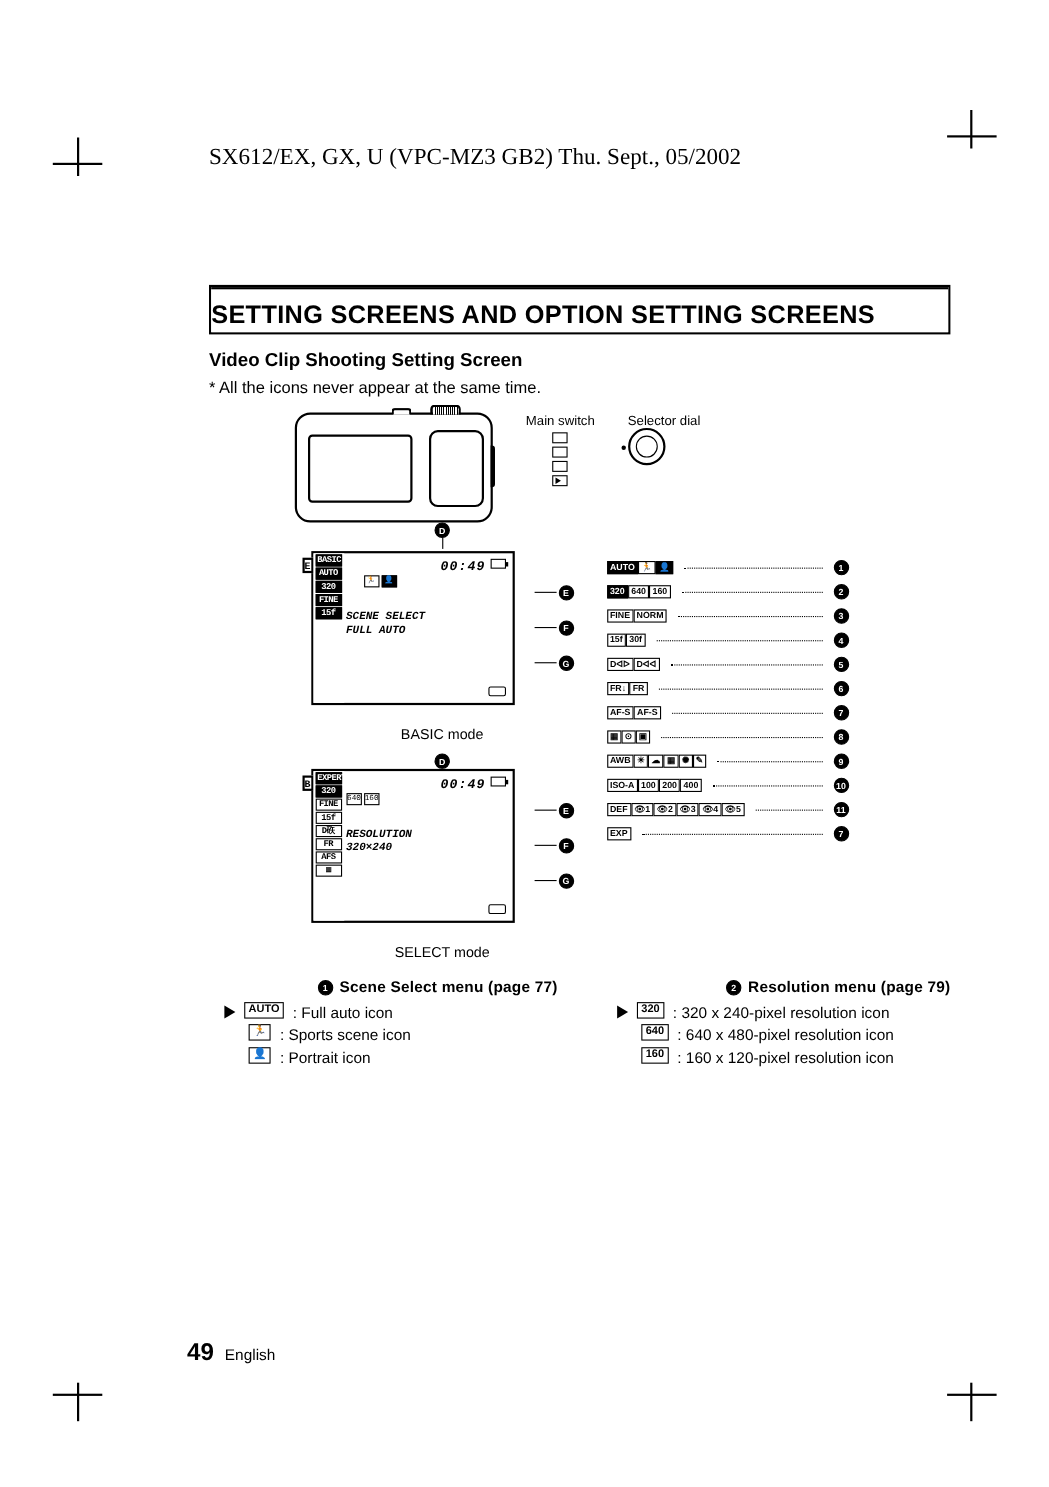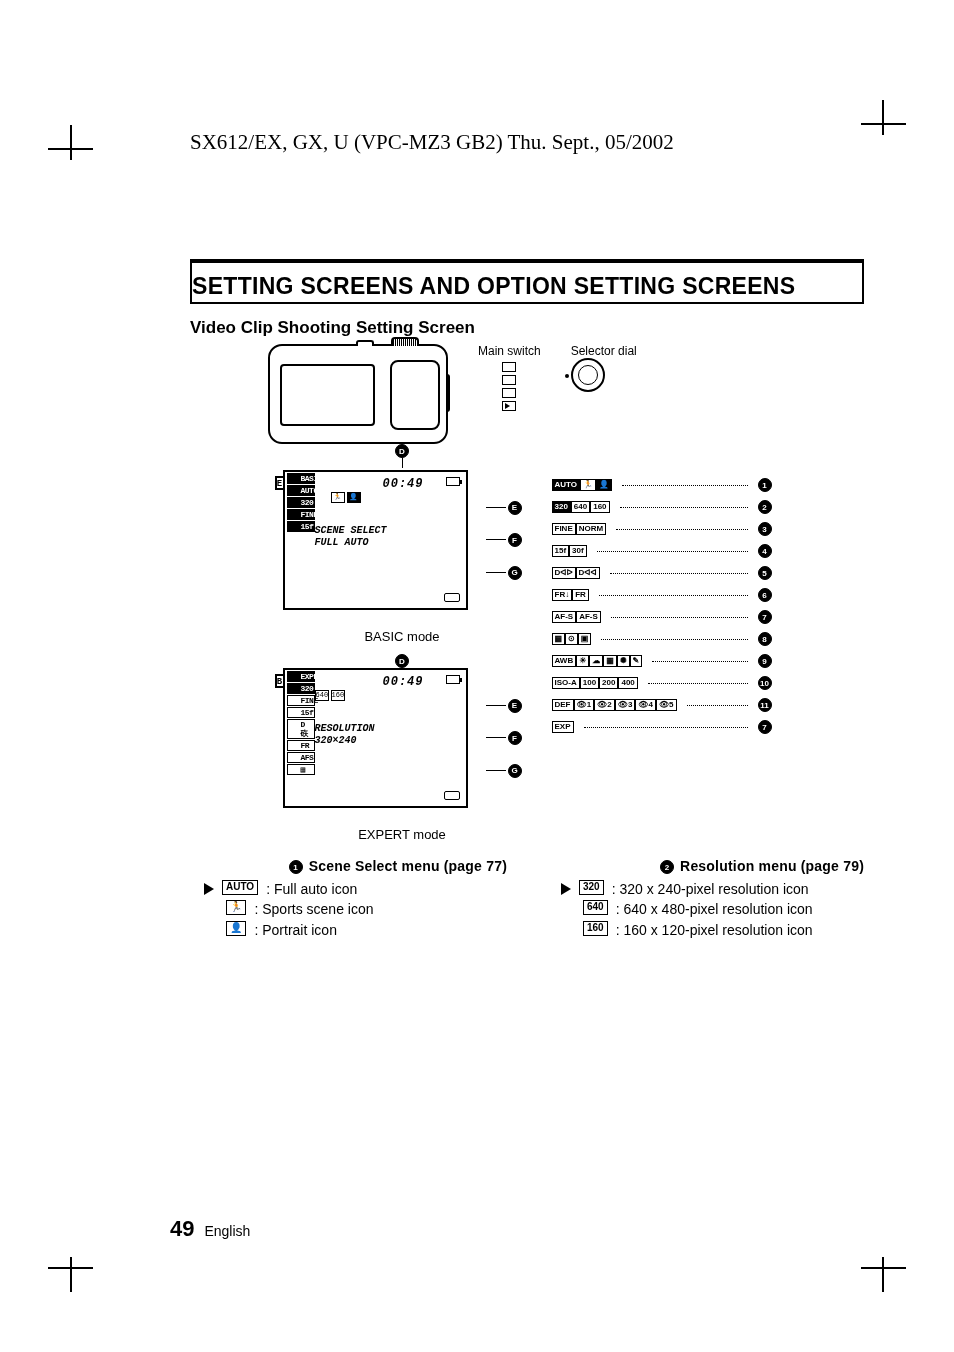--- a/index.html
+++ b/index.html
@@ -77,24 +77,24 @@
   .main-switch-stack{ display:flex; flex-direction:column; align-items:center; gap:3px; margin-top:4px;}
   .ms-item{ width:14px; height:10px; border:1.5px solid #000; position:relative;}
   
   .screen-block{ display:flex; align-items:center; gap:16px; }
   .screen{
     width:185px; height:140px; border:2px solid #000; background:#fff; position:relative;
     font-family: "Courier New", monospace; font-size:10px;
   }
   .left-strip{ position:absolute; left:0; top:0; bottom:0; width:28px; background:#fff; border-right:0; }
   .tab-letter{ position:absolute; left:-10px; top:4px; width:10px; height:14px; background:#fff; border:2px solid #000; font-size:9px; font-weight:bold; text-align:center; line-height:12px;}
-  .badge{ display:block; margin:1px 2px; padding:0px 13px; font-size:8px; font-weight:bold; border:1px solid #000; text-align:center; letter-spacing:-0.5px; line-height:9px;}
+  .badge{ display:block; margin:1px 2px; padding:0px 1px; font-size:8px; font-weight:bold; border:1px solid #000; text-align:center; letter-spacing:-0.5px; line-height:9px;}
   .badge.solid{ background:#000; color:#fff; }
   .badge.outline{ background:#fff; color:#000; }
-  .screen .time{ position:absolute; top:5px; right:42px; color:#000; font-style:italic; font-size:12px; font-weight:bold; letter-spacing:1px;}
+  .screen .time{ position:absolute; top:5px; right:24px; color:#000; font-style:italic; font-size:12px; font-weight:bold; letter-spacing:1px;}
   .screen .bat{ position:absolute; top:5px; right:6px; width:14px; height:9px; border:1.5px solid #000;}
   .screen .bat::after{content:""; position:absolute; right:-3px; top:2px; width:2px; height:4px; background:#000;}
   .screen .midtext{ position:absolute; left:30px; top:53px; font-size:10px; font-weight:bold; color:#000; font-style:italic; line-height:12px;}
   .screen .battery2{ position:absolute; bottom:6px; right:6px; width:16px; height:9px; border:1.5px solid #000; border-radius:2px;}
   .row-icons{ position:absolute; left:30px; top:20px; display:flex; gap:2px;}
   .row-icons .ic{ width:14px; height:11px; border:1.5px solid #000; font-size:7px; text-align:center; line-height:9px;}
   .caption{ font-size:13px; text-align:right; margin:19px 0 10px 0;}
   .callout-col{ display:flex; flex-direction:column; gap:18px; font-size:11px;}
   .circ{ display:inline-flex; width:14px; height:14px; border:1.5px solid #000; background:#000; color:#fff; border-radius:50%; align-items:center; justify-content:center; font-size:8px; font-weight:bold; font-style:normal;}
   .lead{ display:inline-block; width:20px; border-top:1px solid #000; vertical-align:middle; margin:0 2px;}
@@ -153,20 +153,21 @@
 
   <div class="doc-header">SX612/EX, GX, U (VPC-MZ3 GB2)    Thu. Sept., 05/2002</div>
 
   <div class="title-band">
     <div class="inner">
       <h1>SETTING SCREENS AND OPTION SETTING SCREENS</h1>
     </div>
   </div>
 
   <div class="subheading">Video Clip Shooting Setting Screen</div>
+  <div class="note">*  All the icons never appear at the same time.</div>
 
   <div class="camera-row">
     <div class="camera">
       <div class="lens-bar"></div>
         <div class="dial-top"></div>
       <div class="lcd"></div>
         <div class="grip"></div>
         <div class="side-bump"></div>
     </div>
     <div class="labels-col">
@@ -257,21 +258,21 @@
             <div>320×240</div>
           </div>
           <span class="battery2"></span>
         </div>
         <div class="callout-col">
           <div><span class="lead"></span><span class="circ">E</span></div>
           <div><span class="lead"></span><span class="circ">F</span></div>
           <div><span class="lead"></span><span class="circ">G</span></div>
         </div>
       </div>
-      <div class="caption">EXPERT mode</div>
+      <div class="caption">SELECT mode</div>
     </div>
 
     <div class="ref-panel" id="ref-panel" style="margin-top:30px;width:220px;">
         <div class="ref-row">
           <span class="icons">
             <span class="mini solid">AUTO</span>
             <span class="mini">🏃</span>
             <span class="mini solid">👤</span>
           </span>
           <span class="dots"></span>

